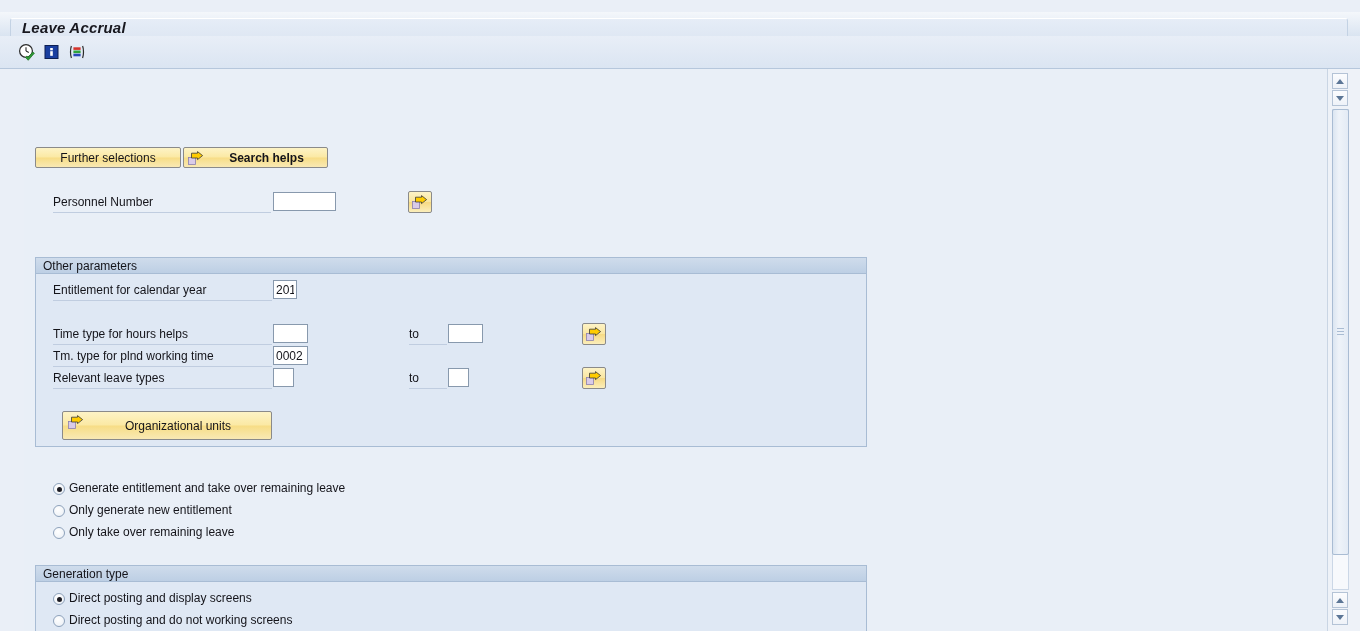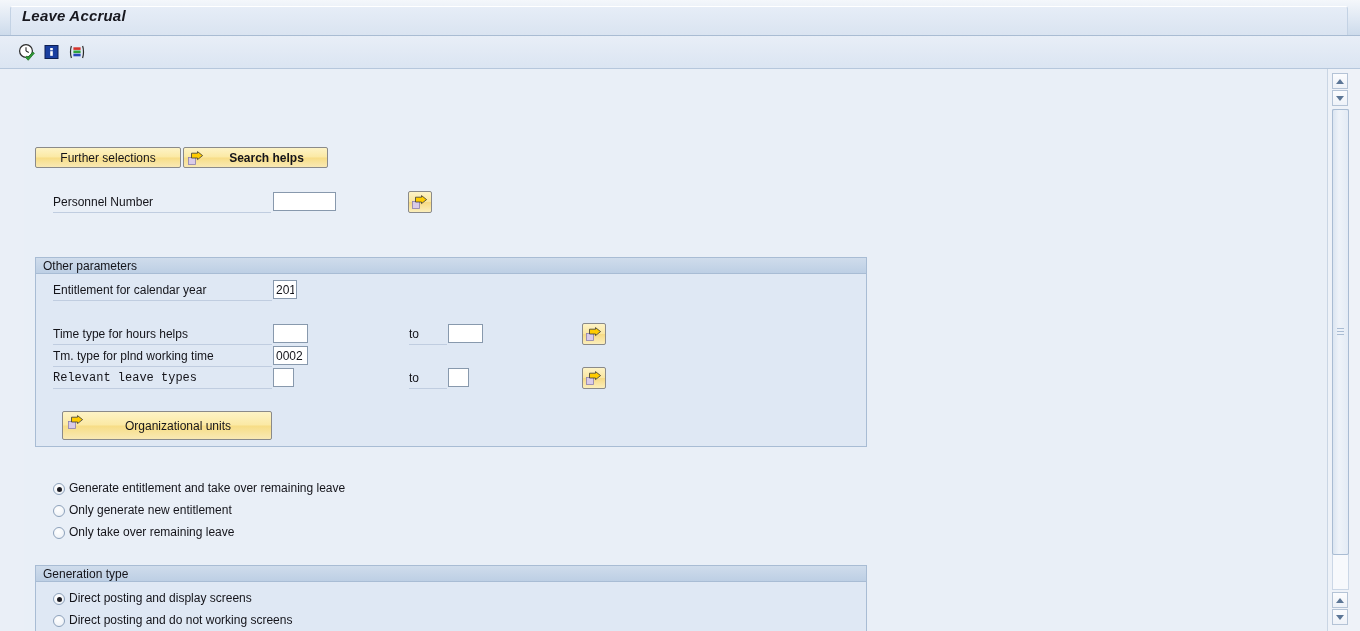--- a/index.html
+++ b/index.html
@@ -19,21 +19,21 @@
   #app {
     position: relative;
     width: 1360px;
     height: 631px;
     background: #eaeff7;
   }
 
   
   .titlebar {
     position: absolute;
-    left: 0; top: 0;
+    left: 0; top: 12px;
     width: 1360px; height: 36px;
     background: linear-gradient(to bottom, #f4f7fb 0%, #dfe8f3 55%, #cddbeb 100%);
     border-bottom: 1px solid #a9bcd3;
     box-sizing: border-box;
   }
   .titlebar .tb-inner {
     position: absolute;
     left: 10px; top: 6px;
     right: 12px; bottom: 0;
     background: linear-gradient(to bottom, #e6edf7 0%, #dae4f1 100%);
@@ -385,21 +385,21 @@
           <rect x="0.5" y="6.5" width="7" height="7" fill="#d9cbe8" stroke="#8b7fae" stroke-width="0.8"></rect>
           <path d="M3.5 2.2 L9.5 2.2 L9.5 0.6 L14.6 4.6 L9.5 8.6 L9.5 7.0 L3.5 7.0 Z" fill="#ffcc00" stroke="#3a3a3a" stroke-width="0.8" stroke-linejoin="round"></path>
         </svg>
       </span>
     </div>
 
     <div class="flabel" style="left:29px; top:280px;">Tm. type for plnd working time</div>
     <div class="underline" style="left:29px; top:297px; width:219px;"></div>
     <input class="finput" style="left: 249px; top: 277px; width: 35px;" value="0002">
 
-    <div class="flabel" style="left:29px; top:302px;font-family:Liberation Mono, monospace;">Relevant leave types</div>
+    <div class="flabel" style="left:29px; top:302px;">Relevant leave types</div>
     <div class="underline" style="left:29px; top:319px; width:219px;"></div>
     <input class="finput" style="left: 249px; top: 299px; width: 21px;" value="">
     <div class="totext" style="left:385px; top:302px;">to</div>
     <div class="underline" style="left:385px; top:319px; width:38px;"></div>
     <input class="finput" style="left: 424px; top: 299px; width: 21px;" value="">
     <div class="selbtn" style="left:558px; top:298px;">
       <span class="arrowicon">
         <svg width="16" height="15" viewBox="0 0 16 15">
           <rect x="0.5" y="6.5" width="7" height="7" fill="#d9cbe8" stroke="#8b7fae" stroke-width="0.8"></rect>
           <path d="M3.5 2.2 L9.5 2.2 L9.5 0.6 L14.6 4.6 L9.5 8.6 L9.5 7.0 L3.5 7.0 Z" fill="#ffcc00" stroke="#3a3a3a" stroke-width="0.8" stroke-linejoin="round"></path>

